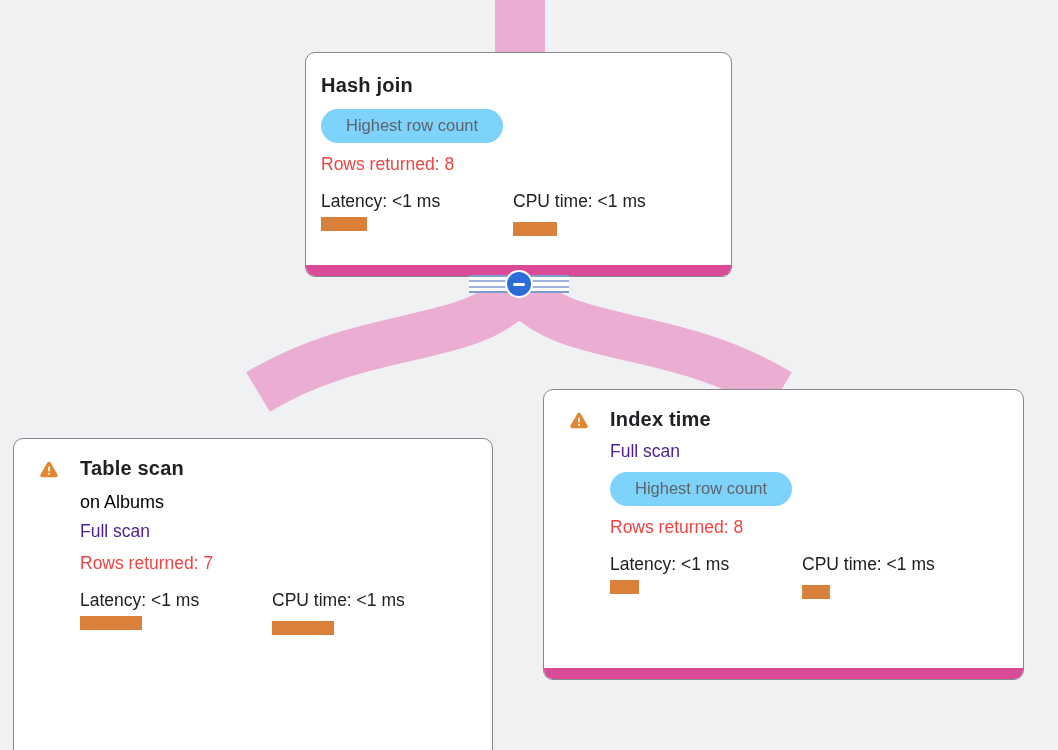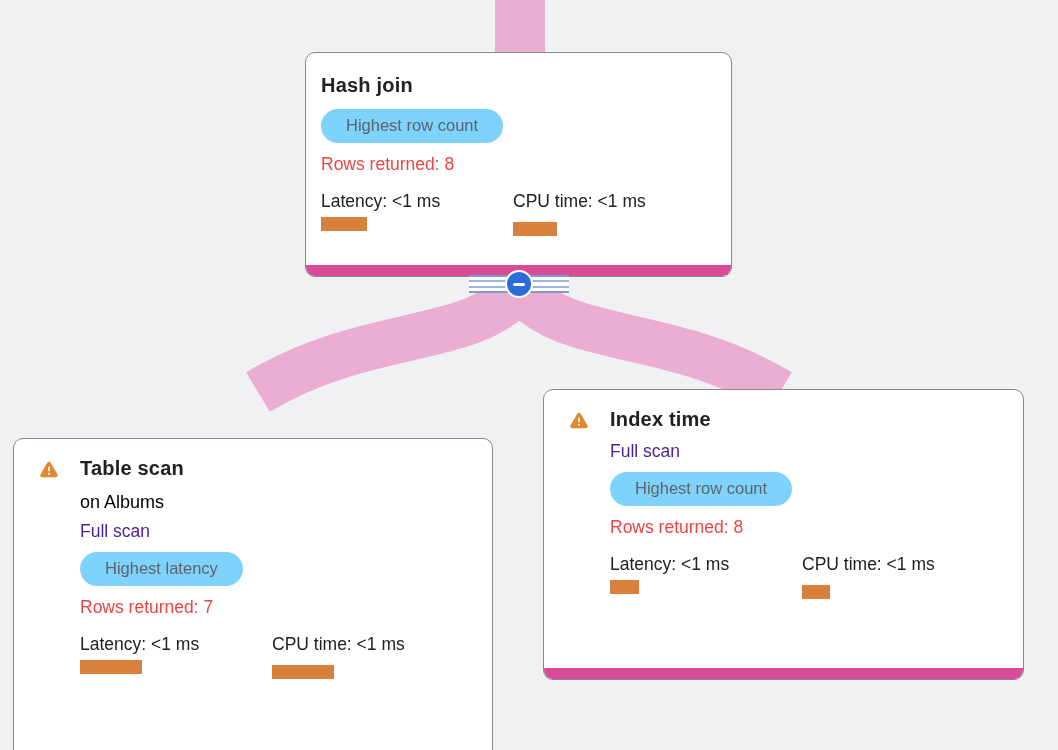--- a/index.html
+++ b/index.html
@@ -99,23 +99,20 @@
     <svg class="warn-icon" viewBox="0 0 24 24">
       <path fill="#e1872f" d="M4.47 21h15.06c1.54 0 2.5-1.67 1.73-3L13.73 5c-.77-1.33-2.69-1.33-3.46 0L2.74 18c-.77 1.33.19 3 1.73 3z"></path>
       <rect x="11" y="9.3" width="2" height="5.2" rx="1" fill="#ffffff"></rect>
       <circle cx="12" cy="17.3" r="1.15" fill="#ffffff"></circle>
     </svg>
     <div class="node-title">Table scan</div>
   </div>
   <div class="card-body">
     <div class="sub">on Albums</div>
     <div class="sub-gray">Full scan</div>
-    <div class="pill-row">
-      <span class="pill">Highest latency</span>
-    </div>
     <div class="rows-line">Rows returned: 7</div>
     <div class="metrics">
       <div class="metric">
         <div class="metric-label">Latency: &lt;1 ms</div>
         <div class="bar" style="width:62px"></div>
       </div>
       <div class="metric metric-cpu">
         <div class="metric-label">CPU time: &lt;1 ms</div>
         <div class="bar" style="width:62px"></div>
       </div>

